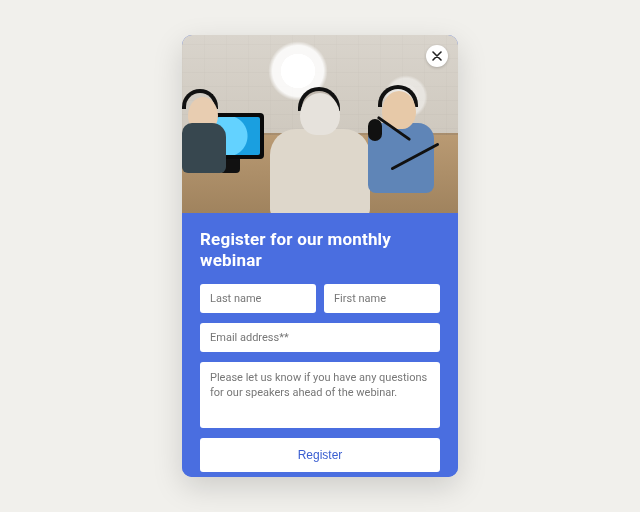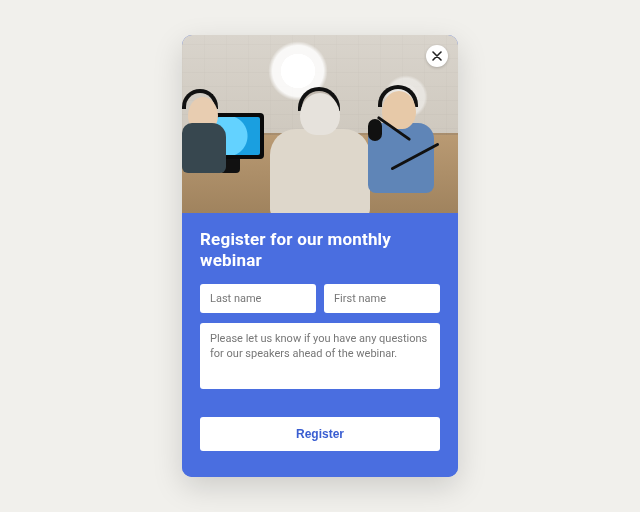--- a/index.html
+++ b/index.html
@@ -116,28 +116,28 @@
     padding: 8px 10px;
     width: 100%;
     font-family: inherit;
     outline: none;
   }
   .field::placeholder { color: #777; }
   textarea.field { height: 66px; resize: none; line-height: 1.4; }
   .submit {
     background: #fff;
     color: #3a5ed1;
-    font-weight: 700;
+    font-weight: 400;
     font-size: 12px;
     border: none;
     border-radius: 3px;
     padding: 10px 0;
     cursor: pointer;
     width: 100%;
-    margin-top: 18px;
+    margin-top: 0;
   }
 </style>
 </head>
 <body>
 
 <div class="card">
 
   <div class="hero">
     <div class="brick"></div>
     <div class="desk"></div>
@@ -169,19 +169,20 @@
   </button>
 
   <div class="panel">
     <div class="title">Register for our monthly webinar</div>
 
     <div class="row">
       <input class="field" type="text" placeholder="Last name" style="">
       <input class="field" type="text" placeholder="First name" style="">
     </div>
 
+    <input class="field" type="text" placeholder="Email address**" style="">
 
     <textarea class="field" placeholder="Please let us know if you have any questions for our speakers ahead of the webinar." style=""></textarea>
 
     <button class="submit">Register</button>
   </div>
 
 </div>
 
 </body></html>

